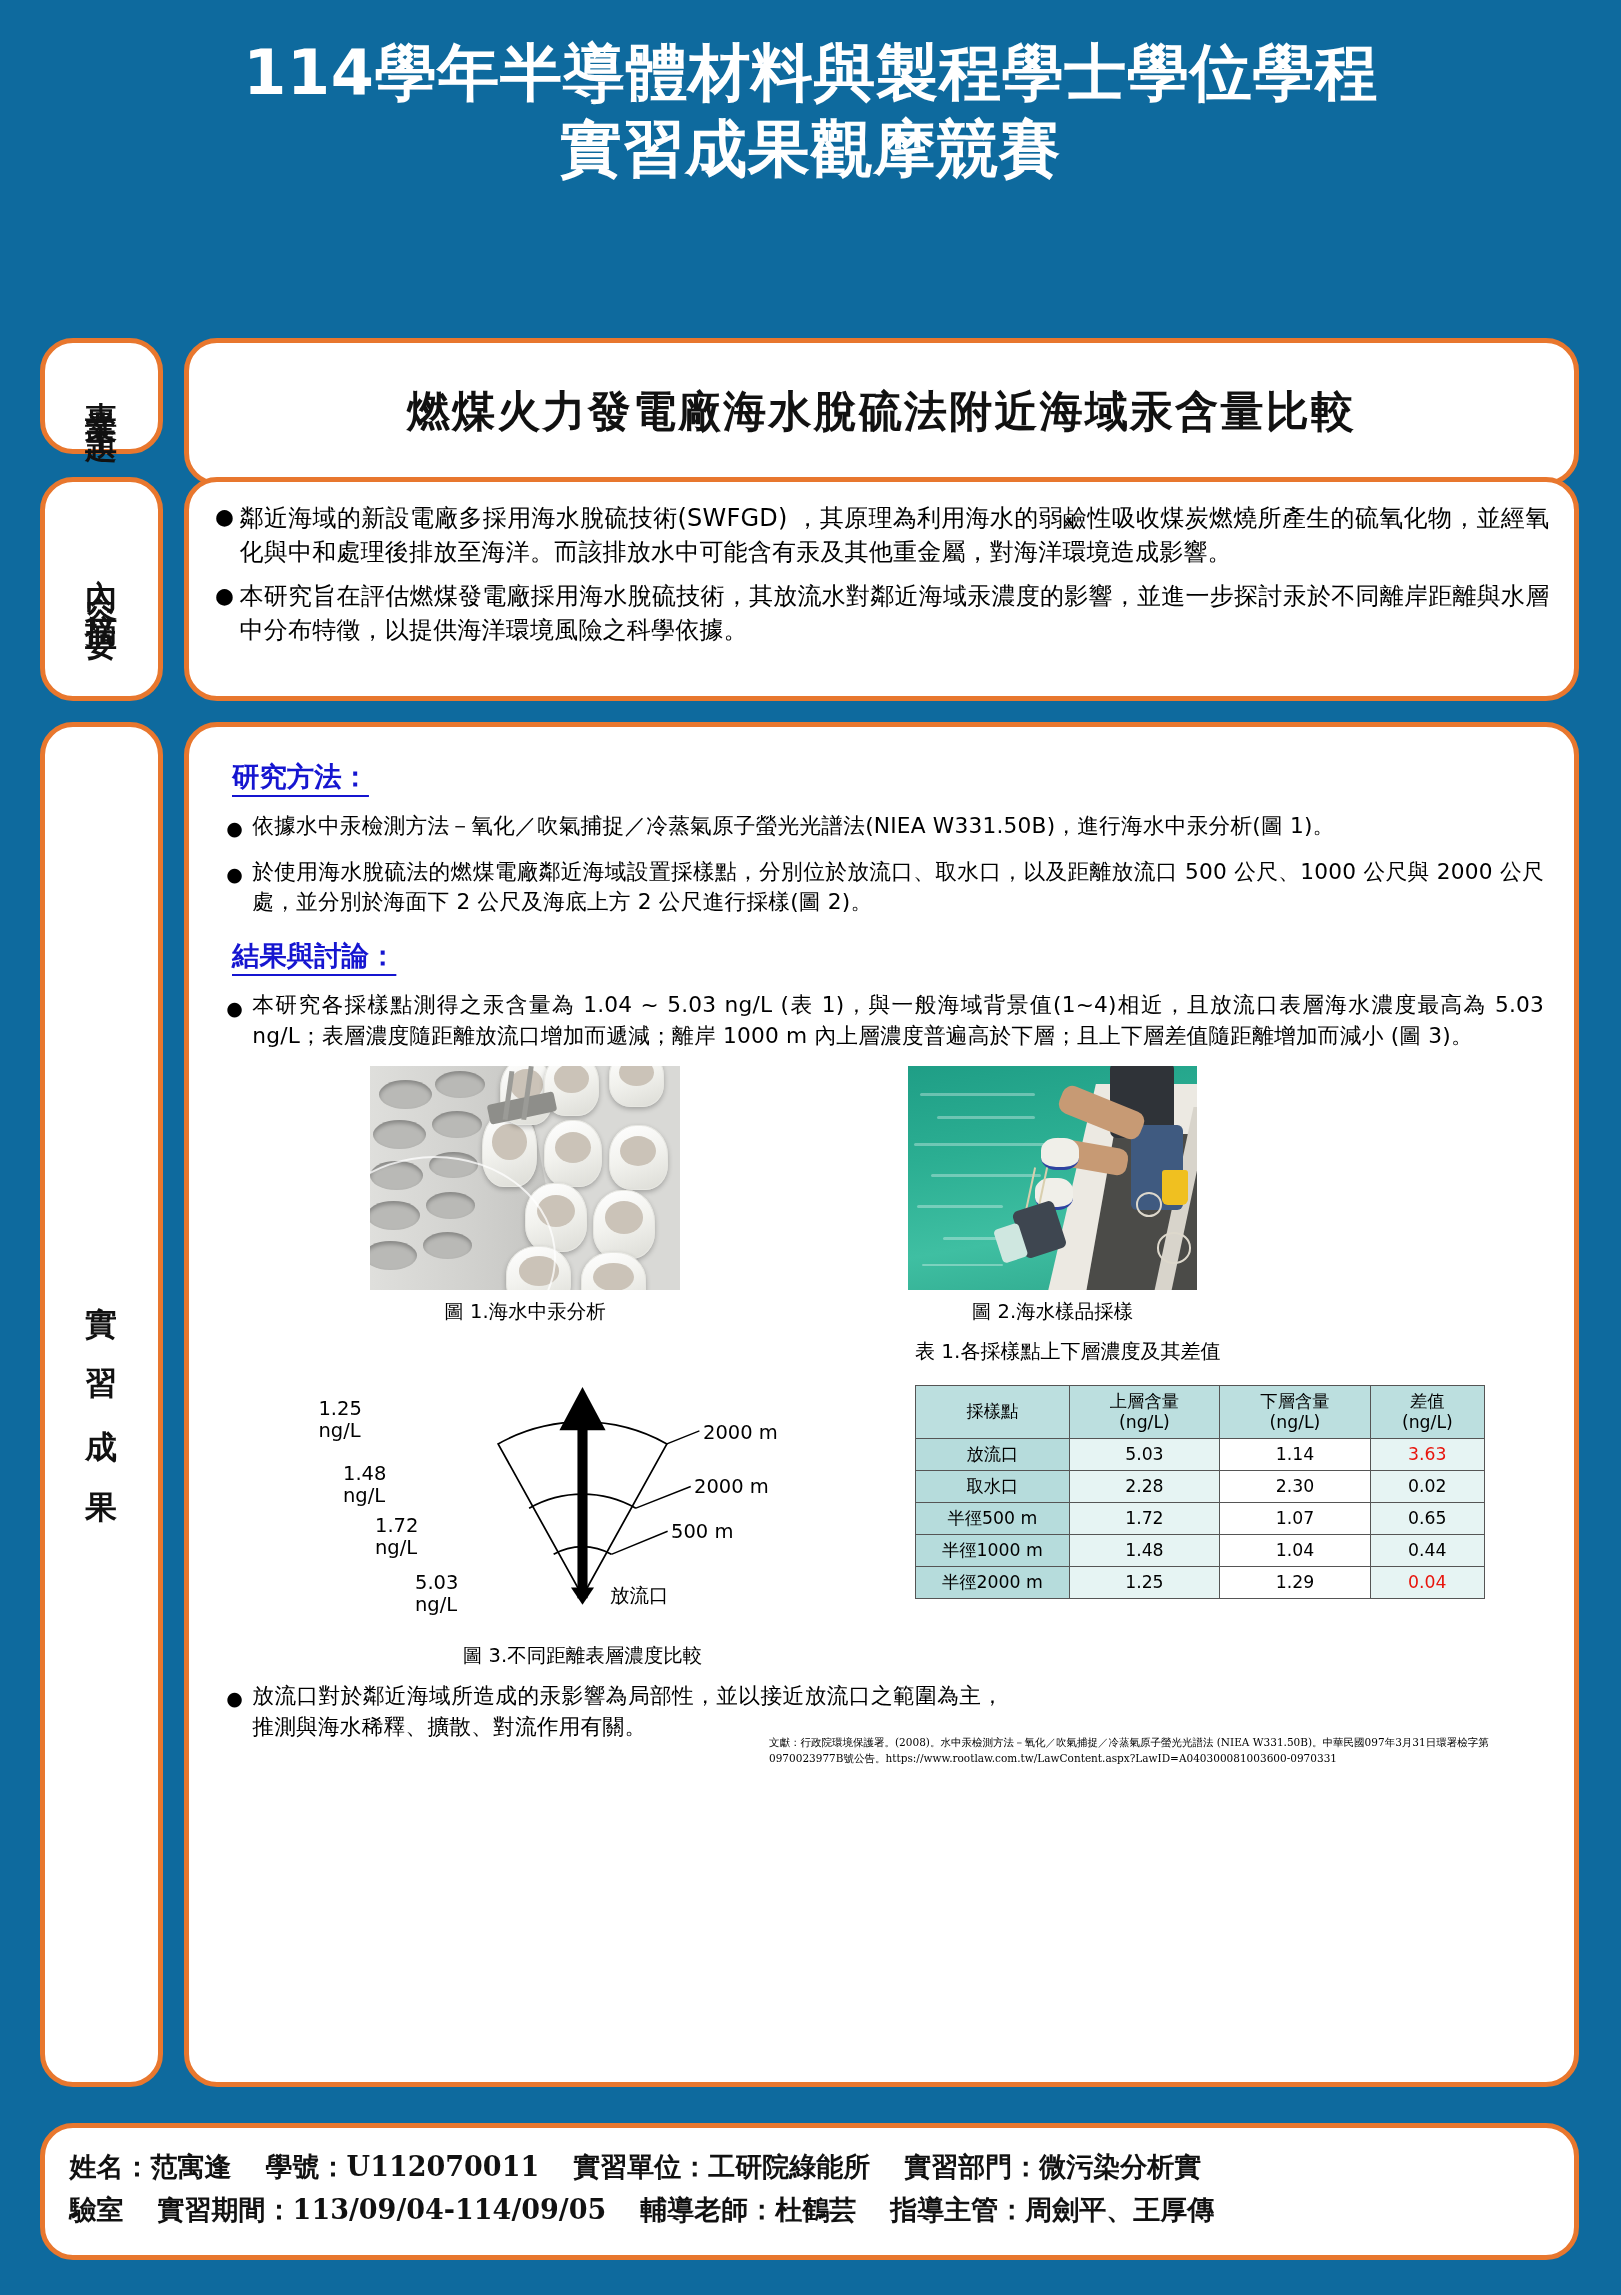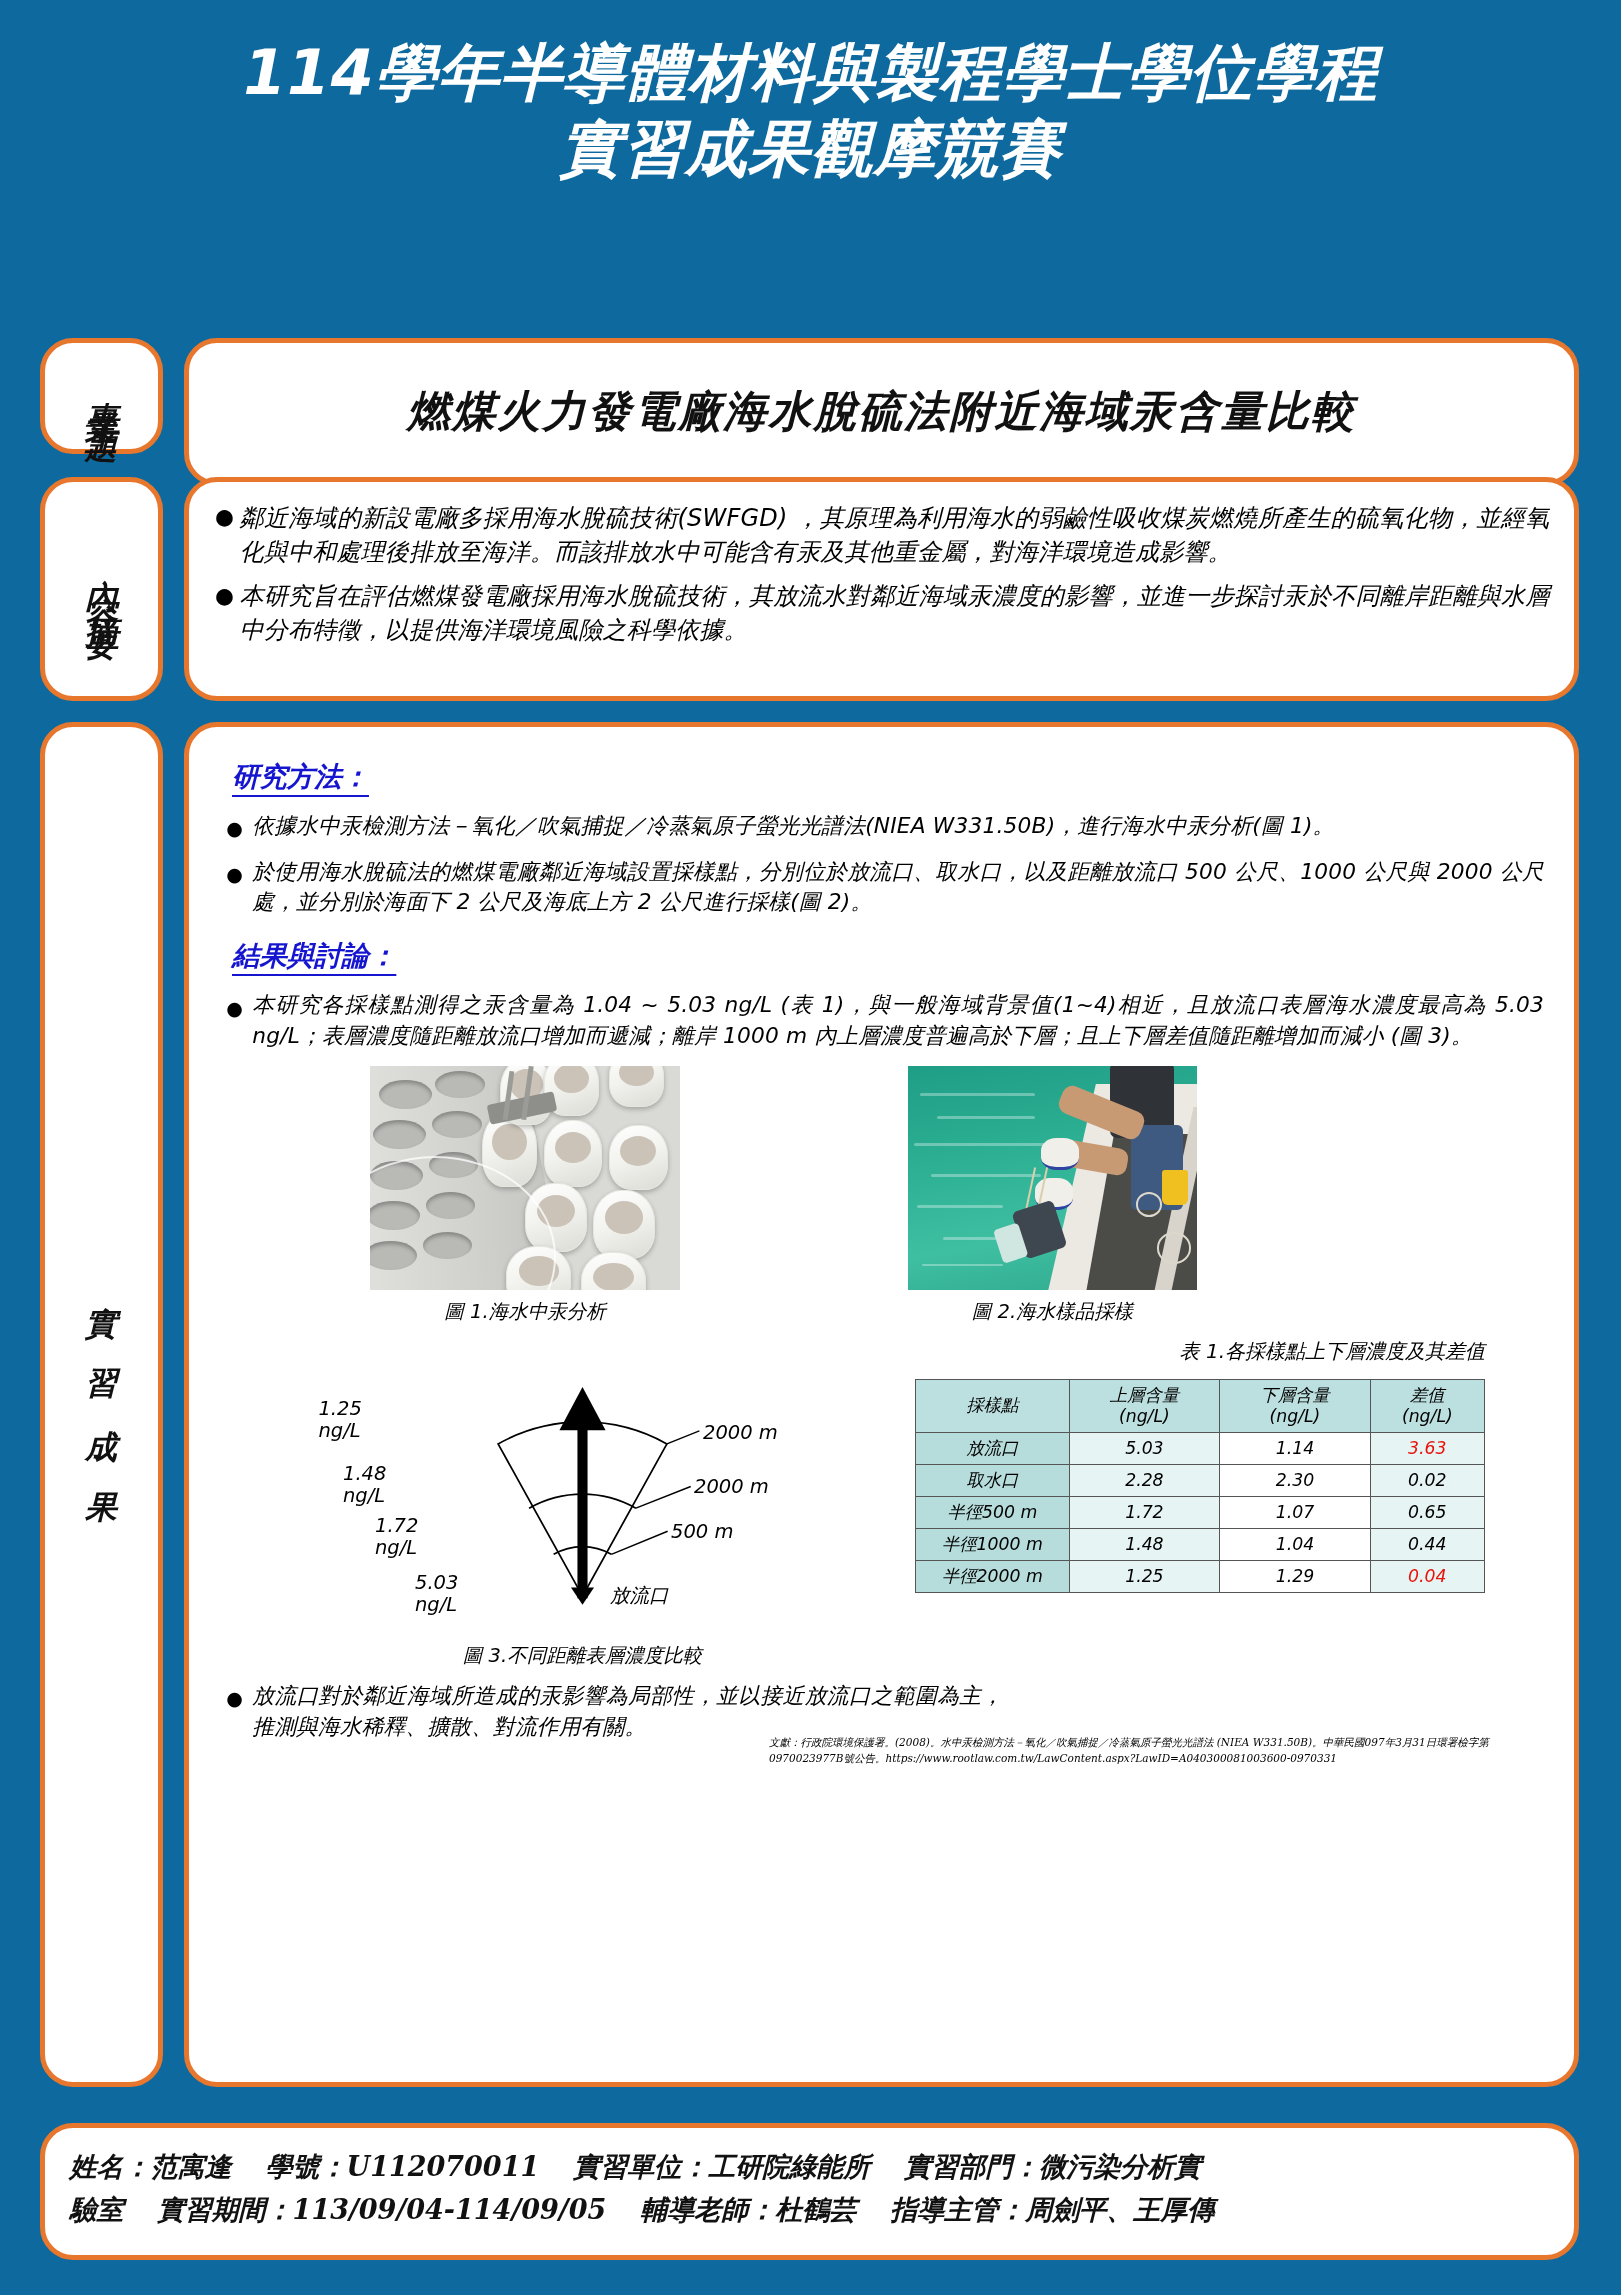--- a/index.html
+++ b/index.html
@@ -8,21 +8,20 @@
     height: 2295px;
     background: #0e6a9e;
     font-family: "DejaVu Sans", "Liberation Sans", sans-serif;
     overflow: hidden;
   }
   .poster {
     position: relative;
     width: 1621px;
     height: 2295px;
     background: #0e6a9e;
-    font-style: italic;
   }
 
   
   .title-block {
     position: absolute;
     top: 35px; left: 0; width: 1621px;
     text-align: center;
     color: #ffffff;
     font-weight: bold;
     line-height: 1.22;
@@ -291,24 +290,24 @@
   .fan-cap {
     position: absolute;
     left: 108px; bottom: 8px; width: 505px;
     text-align: center;
     font-size: 19.5px;
     color: #000;
   }
 
   #table-wrap { position: absolute; left: 693px; top: 0px; width: 570px; }
   .table-title {
-    text-align: right;
+    text-align: left;
     font-size: 20px;
     color: #000;
-    margin-bottom: 14px;
+    margin-bottom: 20px;
   }
   table.data {
     width: 100%;
     border-collapse: collapse;
     font-size: 17.3px;
     color: #000;
   }
   table.data th, table.data td {
     border: 1.4px solid #555;
     text-align: center;

